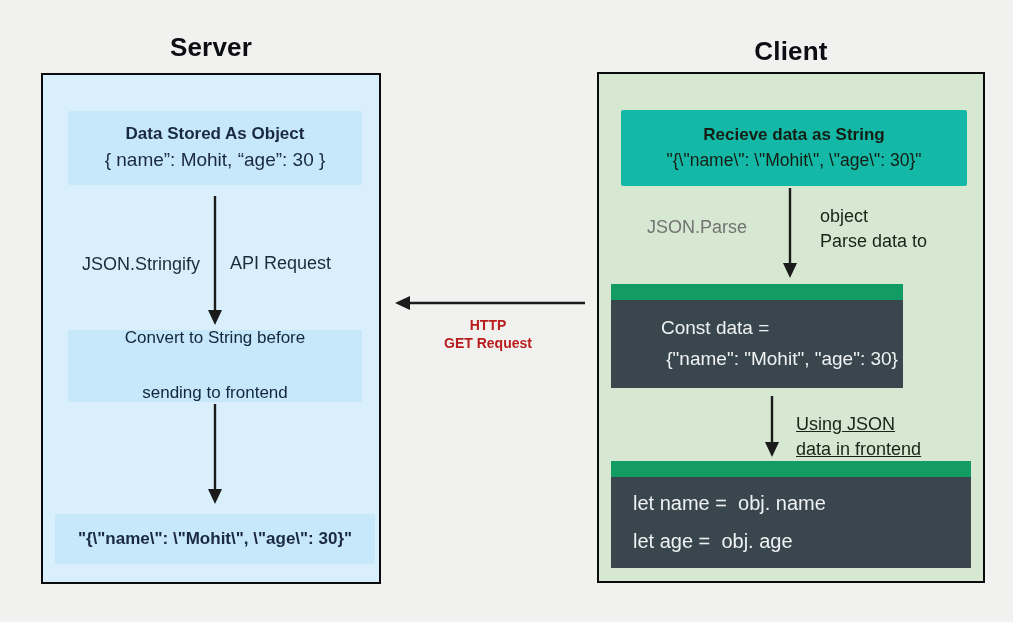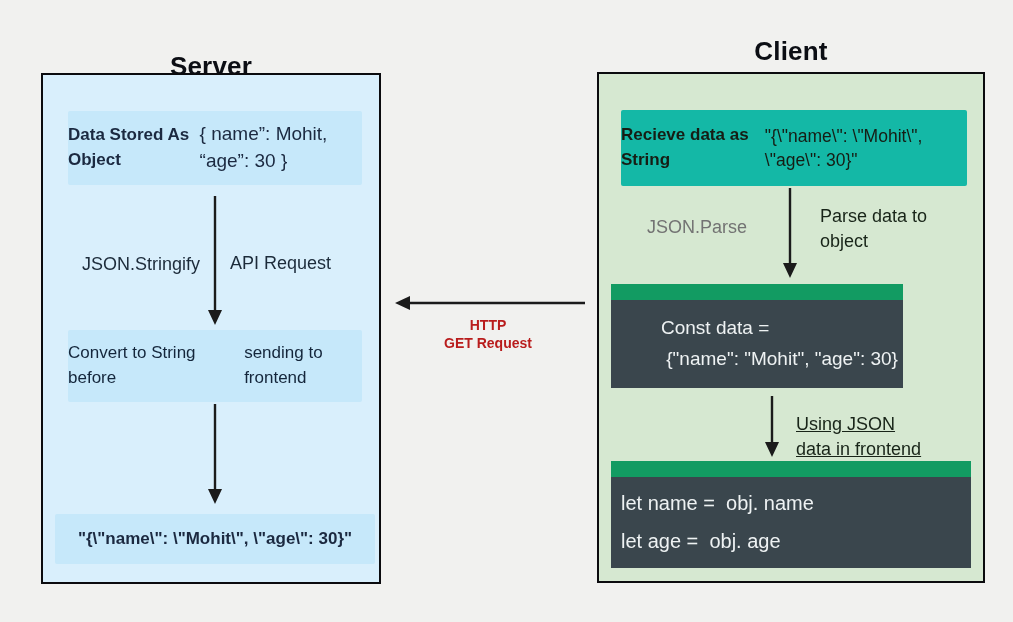--- a/index.html
+++ b/index.html
@@ -21,21 +21,21 @@
   }
   .panel{
     position:absolute;
     border:2px solid #0b0b0e;
     box-sizing:border-box;
   }
   .panel.server{background:#d9effc;}
   .panel.client{background:#d6e8d1;}
   .inner-box{
     position:absolute;box-sizing:border-box;
-    display:flex;flex-direction:row;justify-content:center;align-items:center;
+    display:flex;flex-direction:column;justify-content:center;align-items:center;
     border-radius:2px;
   }
   .inner-box.blue{background:#c6e8fa;color:#1b2940;}
   .inner-box.pale-green{background:#14b8a6;color:#161d14;}
   .box-heading{font-size:17px;font-weight:700;line-height:1.45;}
   .box-value{font-size:19px;font-weight:400;line-height:1.4;}
   .box-value.escaped{font-size:17px;font-weight:600;}
   .box-line{font-size:17px;font-weight:500;line-height:1.45;color:#14263b;}
   .flow-label{
     position:absolute;font-size:18px;color:#1c2b3a;white-space:nowrap;
@@ -54,29 +54,29 @@
     display:flex;flex-direction:column;justify-content:center;
   }
   .code-accent{
     position:absolute;left:0;top:0;right:0;height:16px;
     background:#129b62;
   }
   .code-line{
     color:#eef2f3;white-space:pre;line-height:1.65;
   }
   .code-box.first .code-line{font-size:19px;padding-left:50px;}
-  .code-box.second .code-line{font-size:20px;padding-left:10px;line-height:1.9;}
+  .code-box.second .code-line{font-size:20px;padding-left:22px;line-height:1.9;}
   .arrow-layer{position:absolute;left:0;top:0;pointer-events:none;}
 </style>
 </head>
 <body>
 
 <div class="canvas">
 
-  <div class="panel-title" style="left:116px;top:32px;width:190px;margin-top:19px;">Server</div>
+  <div class="panel-title" style="left:116px;top:32px;width:190px;">Server</div>
   <div class="panel-title" style="left:696px;top:36px;width:190px;">Client</div>
 
   <div class="panel server" style="left:41px;top:73px;width:340px;height:511px;">
   </div>
 
   <div class="inner-box blue" style="left:68px;top:111px;width:294px;height:74px;">
     <div class="box-heading">Data Stored As Object</div>
     <div class="box-value">{ name”: Mohit, “age”: 30 }</div>
   </div>
 
@@ -100,22 +100,22 @@
   <div class="panel client" style="left:597px;top:72px;width:388px;height:511px;">
   </div>
 
   <div class="inner-box pale-green" style="left:621px;top:110px;width:346px;height:76px;">
     <div class="box-heading">Recieve data as String</div>
     <div class="box-value escaped" style="font-weight:500;font-size:17.5px;">"{\"name\": \"Mohit\", \"age\": 30}"</div>
   </div>
 
   <div class="flow-label green-side" style="left:647px;top:217px;">JSON.Parse</div>
   <div class="flow-note" style="left:820px;top:204px;">
+    <div>object</div>
     <div>Parse data to</div>
-    <div>object</div>
   </div>
 
   <div class="code-box first" style="left:611px;top:284px;width:292px;height:104px;padding-top:14px;">
     <div class="code-accent"></div>
     <div class="code-line">Const data =</div>
     <div class="code-line"> {"name": "Mohit", "age": 30}</div>
   </div>
 
   <div class="flow-note" style="left:796px;top:412px;text-decoration:underline;">
     <div>Using JSON</div>

